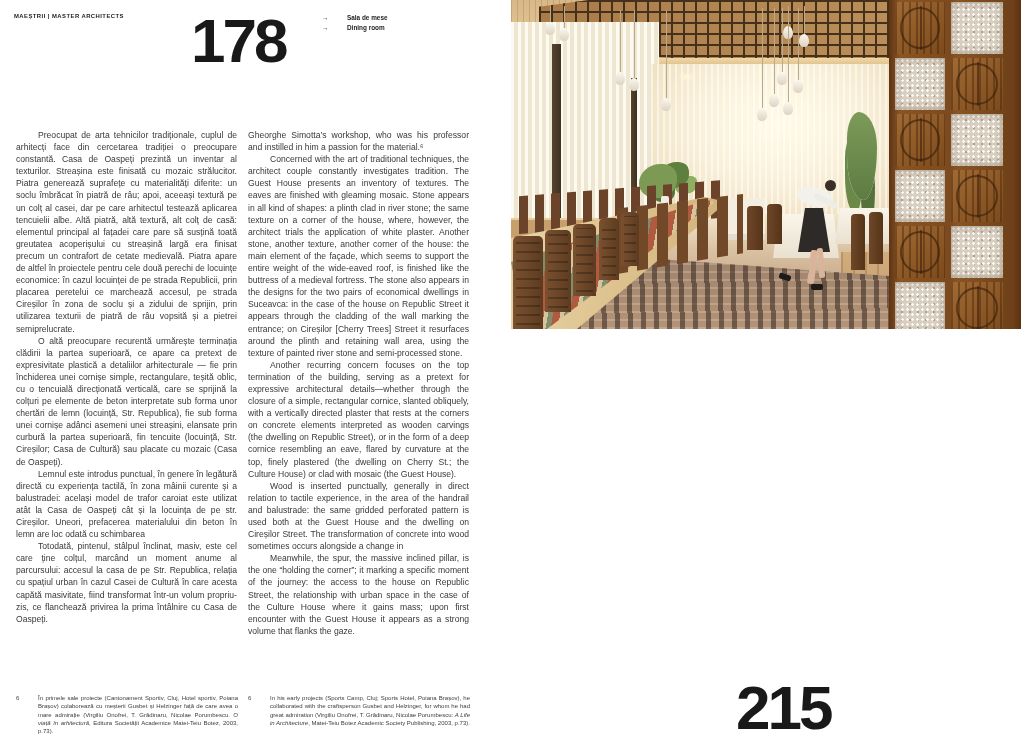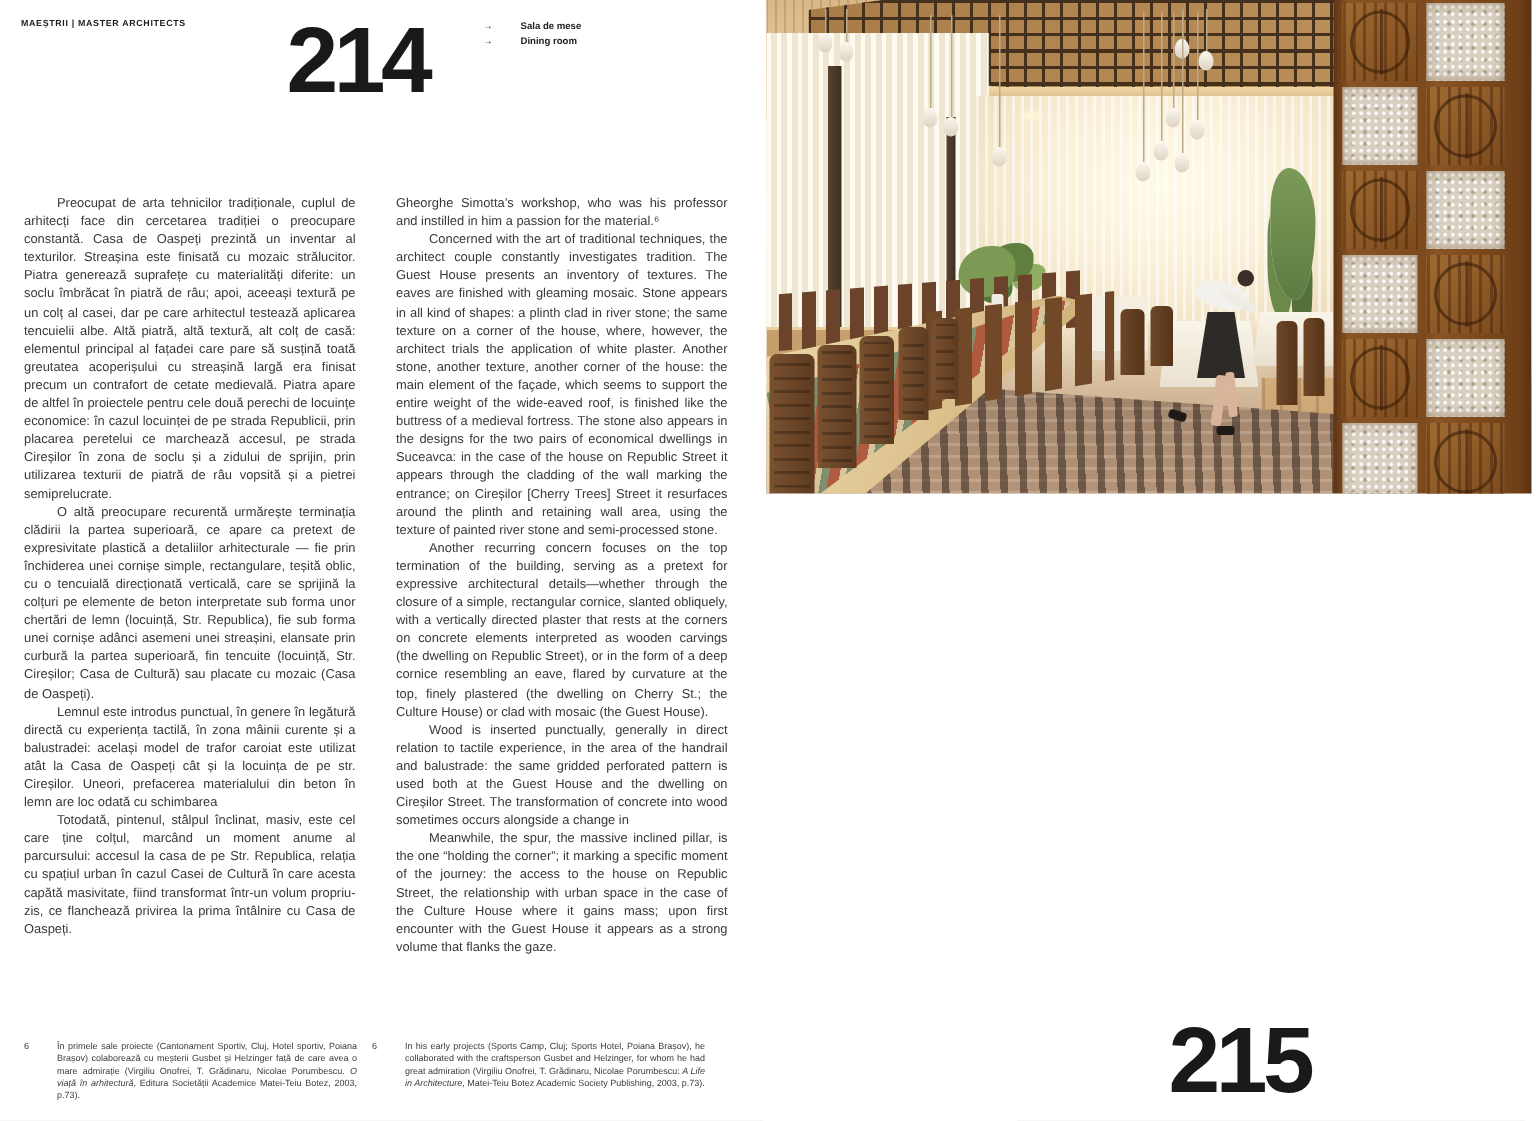--- a/index.html
+++ b/index.html
@@ -5,31 +5,31 @@
   html,body{margin:0;padding:0;}
   body{background:#e8e8e8;font-family:"Liberation Sans","DejaVu Sans",sans-serif;}
   .spread{position:relative;width:1024px;height:747px;background:#ffffff;overflow:hidden;margin:0 auto;}
 
   
   .series{position:absolute;left:14px;top:13px;font-size:5.9px;font-weight:700;
           letter-spacing:.45px;color:#1c1c1c;text-transform:uppercase;}
   .pagenum{position:absolute;font-size:62px;line-height:1;font-weight:700;
            letter-spacing:-3px;color:#191919;}
   .pagenum.left{left:191px;top:10px;}
-  .pagenum.right{left:736px;top:677px;margin-left:43px;}
+  .pagenum.right{left:736px;top:677px;}
   .photo-caption{position:absolute;left:322px;top:13px;font-size:6.4px;font-weight:700;
                  color:#222;line-height:9.5px;}
   .cap-row{display:flex;}
   .cap-arrow{width:25px;flex:none;}
 
   
   .col{position:absolute;top:129px;width:221px;text-align:justify;
        font-size:8.6px;line-height:12.1px;color:#383838;hyphens:auto;}
   .col.ro{left:16px;}
-  .col.en{left:264px;}
+  .col.en{left:248px;}
   .col p{margin:0;text-indent:22px;}
   .col p.lead{text-indent:0;}
 
   .footnote{position:absolute;top:694px;width:222px;display:flex;
             font-size:6px;line-height:8.3px;color:#3c3c3c;text-align:justify;}
   .footnote.ro{left:16px;}
   .footnote.en{left:248px;}
   .fn-marker{width:22px;flex:none;}
   .fn-text{flex:1;}
   .it{font-style:italic;}
@@ -133,21 +133,21 @@
       background-size:5px 5px,8px 8px;background-position:0 0,3px 2px;
       box-shadow:inset 0 0 8px rgba(110,85,55,.55);}
 </style>
 </head>
 <body>
 
 <div class="spread">
 
   <div class="series">MAEȘTRII | MASTER ARCHITECTS</div>
 
-  <div class="pagenum left">214</div>
+  <div class="pagenum left">178</div>
   <div class="pagenum right">215</div>
 
   <div class="photo-caption">
     <div class="cap-row">
       <span class="cap-arrow">→</span>
       <span>Sala de mese</span>
     </div>
     <div class="cap-row">
       <span class="cap-arrow">→</span>
       <span>Dining room</span>

